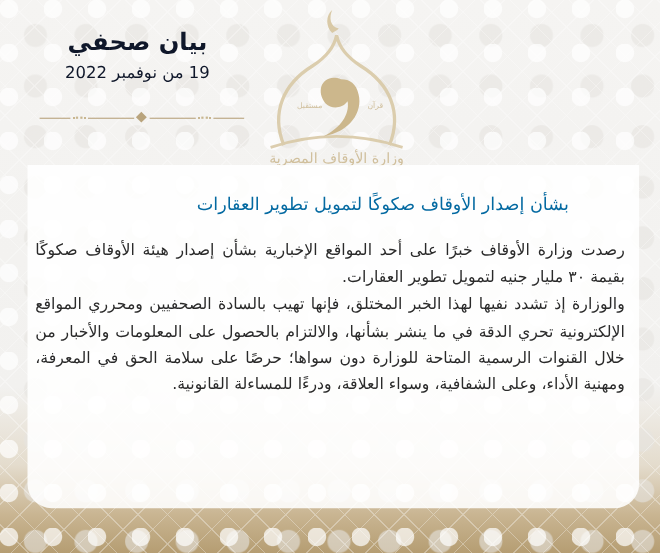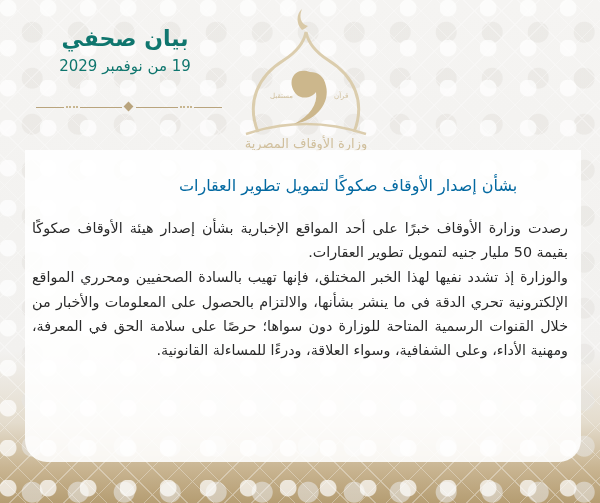--- a/index.html
+++ b/index.html
@@ -16,21 +16,21 @@
       linear-gradient(180deg, #f5f4f2 0%, #f2f1ef 70%, #e4dccd 84%, #c9b592 93%, #b59d72 100%);
   }
   .bg-pattern {
     position:absolute; inset:0; opacity:.35;
     background-image:
       repeating-linear-gradient(45deg, transparent 0 18px, rgba(255,255,255,.9) 18px 19px),
       repeating-linear-gradient(-45deg, transparent 0 18px, rgba(255,255,255,.9) 18px 19px);
   }
   .header {
     position:absolute; left:0; top:26px; width:250px;
-    text-align:center; direction:rtl; color:#0f766e;
+    text-align:center; direction:rtl; color:#0f172a;
   }
   .header .title { font-size:22px; font-weight:bold; line-height:26px; letter-spacing:.5px; }
   .header .date { font-size:15px; line-height:24px; margin-top:2px; }
   .divider {
     position:absolute; left:36px; top:103px; width:186px; height:8px;
   }
   .divider .line { position:absolute; top:3.5px; height:1.5px; background:#b9a47d; }
   .divider .dots { position:absolute; top:3px; height:2px; border-top:2px dotted #c8b690; }
   .divider .diamond {
     position:absolute; left:89px; top:0; width:7px; height:7px;
@@ -54,21 +54,21 @@
   .body p { margin:0 0 1px 0; }
 </style>
 </head>
 <body>
 
 <div class="bg"></div>
 <div class="bg-pattern"></div>
 
 <div class="header">
   <div class="title">بيان صحفي</div>
-  <div class="date">19 من نوفمبر 2029</div>
+  <div class="date">19 من نوفمبر 2022</div>
 </div>
 
 <div class="divider">
   <div class="line" style="left:0;width:28px"></div>
   <div class="dots" style="left:30px;width:12px"></div>
   <div class="line" style="left:44px;width:42px"></div>
   <div class="diamond"></div>
   <div class="line" style="left:100px;width:42px"></div>
   <div class="dots" style="left:144px;width:12px"></div>
   <div class="line" style="left:158px;width:28px"></div>
@@ -84,15 +84,15 @@
   <text x="34" y="92" font-size="7" fill="#d0bf9c" font-family="DejaVu Sans, sans-serif">مستقبل</text>
   <text x="98" y="92" font-size="7" fill="#d0bf9c" font-family="DejaVu Sans, sans-serif">قرآن</text>
   <text x="70" y="142" font-size="13" fill="#d0bf9c" text-anchor="middle" direction="rtl" font-family="DejaVu Sans, sans-serif">وزارة الأوقاف المصرية</text>
 </svg>
 
 <div class="card"></div>
 
 <div class="headline">بشأن إصدار الأوقاف صكوكًا لتمويل تطوير العقارات</div>
 
 <div class="body">
-  <p>رصدت وزارة الأوقاف خبرًا على أحد المواقع الإخبارية بشأن إصدار هيئة الأوقاف صكوكًا بقيمة 50 مليار جنيه لتمويل تطوير العقارات.</p>
+  <p>رصدت وزارة الأوقاف خبرًا على أحد المواقع الإخبارية بشأن إصدار هيئة الأوقاف صكوكًا بقيمة ٣٠ مليار جنيه لتمويل تطوير العقارات.</p>
   <p>والوزارة إذ تشدد نفيها لهذا الخبر المختلق، فإنها تهيب بالسادة الصحفيين ومحرري المواقع الإلكترونية تحري الدقة في ما ينشر بشأنها، والالتزام بالحصول على المعلومات والأخبار من خلال القنوات الرسمية المتاحة للوزارة دون سواها؛ حرصًا على سلامة الحق في المعرفة، ومهنية الأداء، وعلى الشفافية، وسواء العلاقة، ودرءًا للمساءلة القانونية.</p>
 </div>
 
 </body></html>

